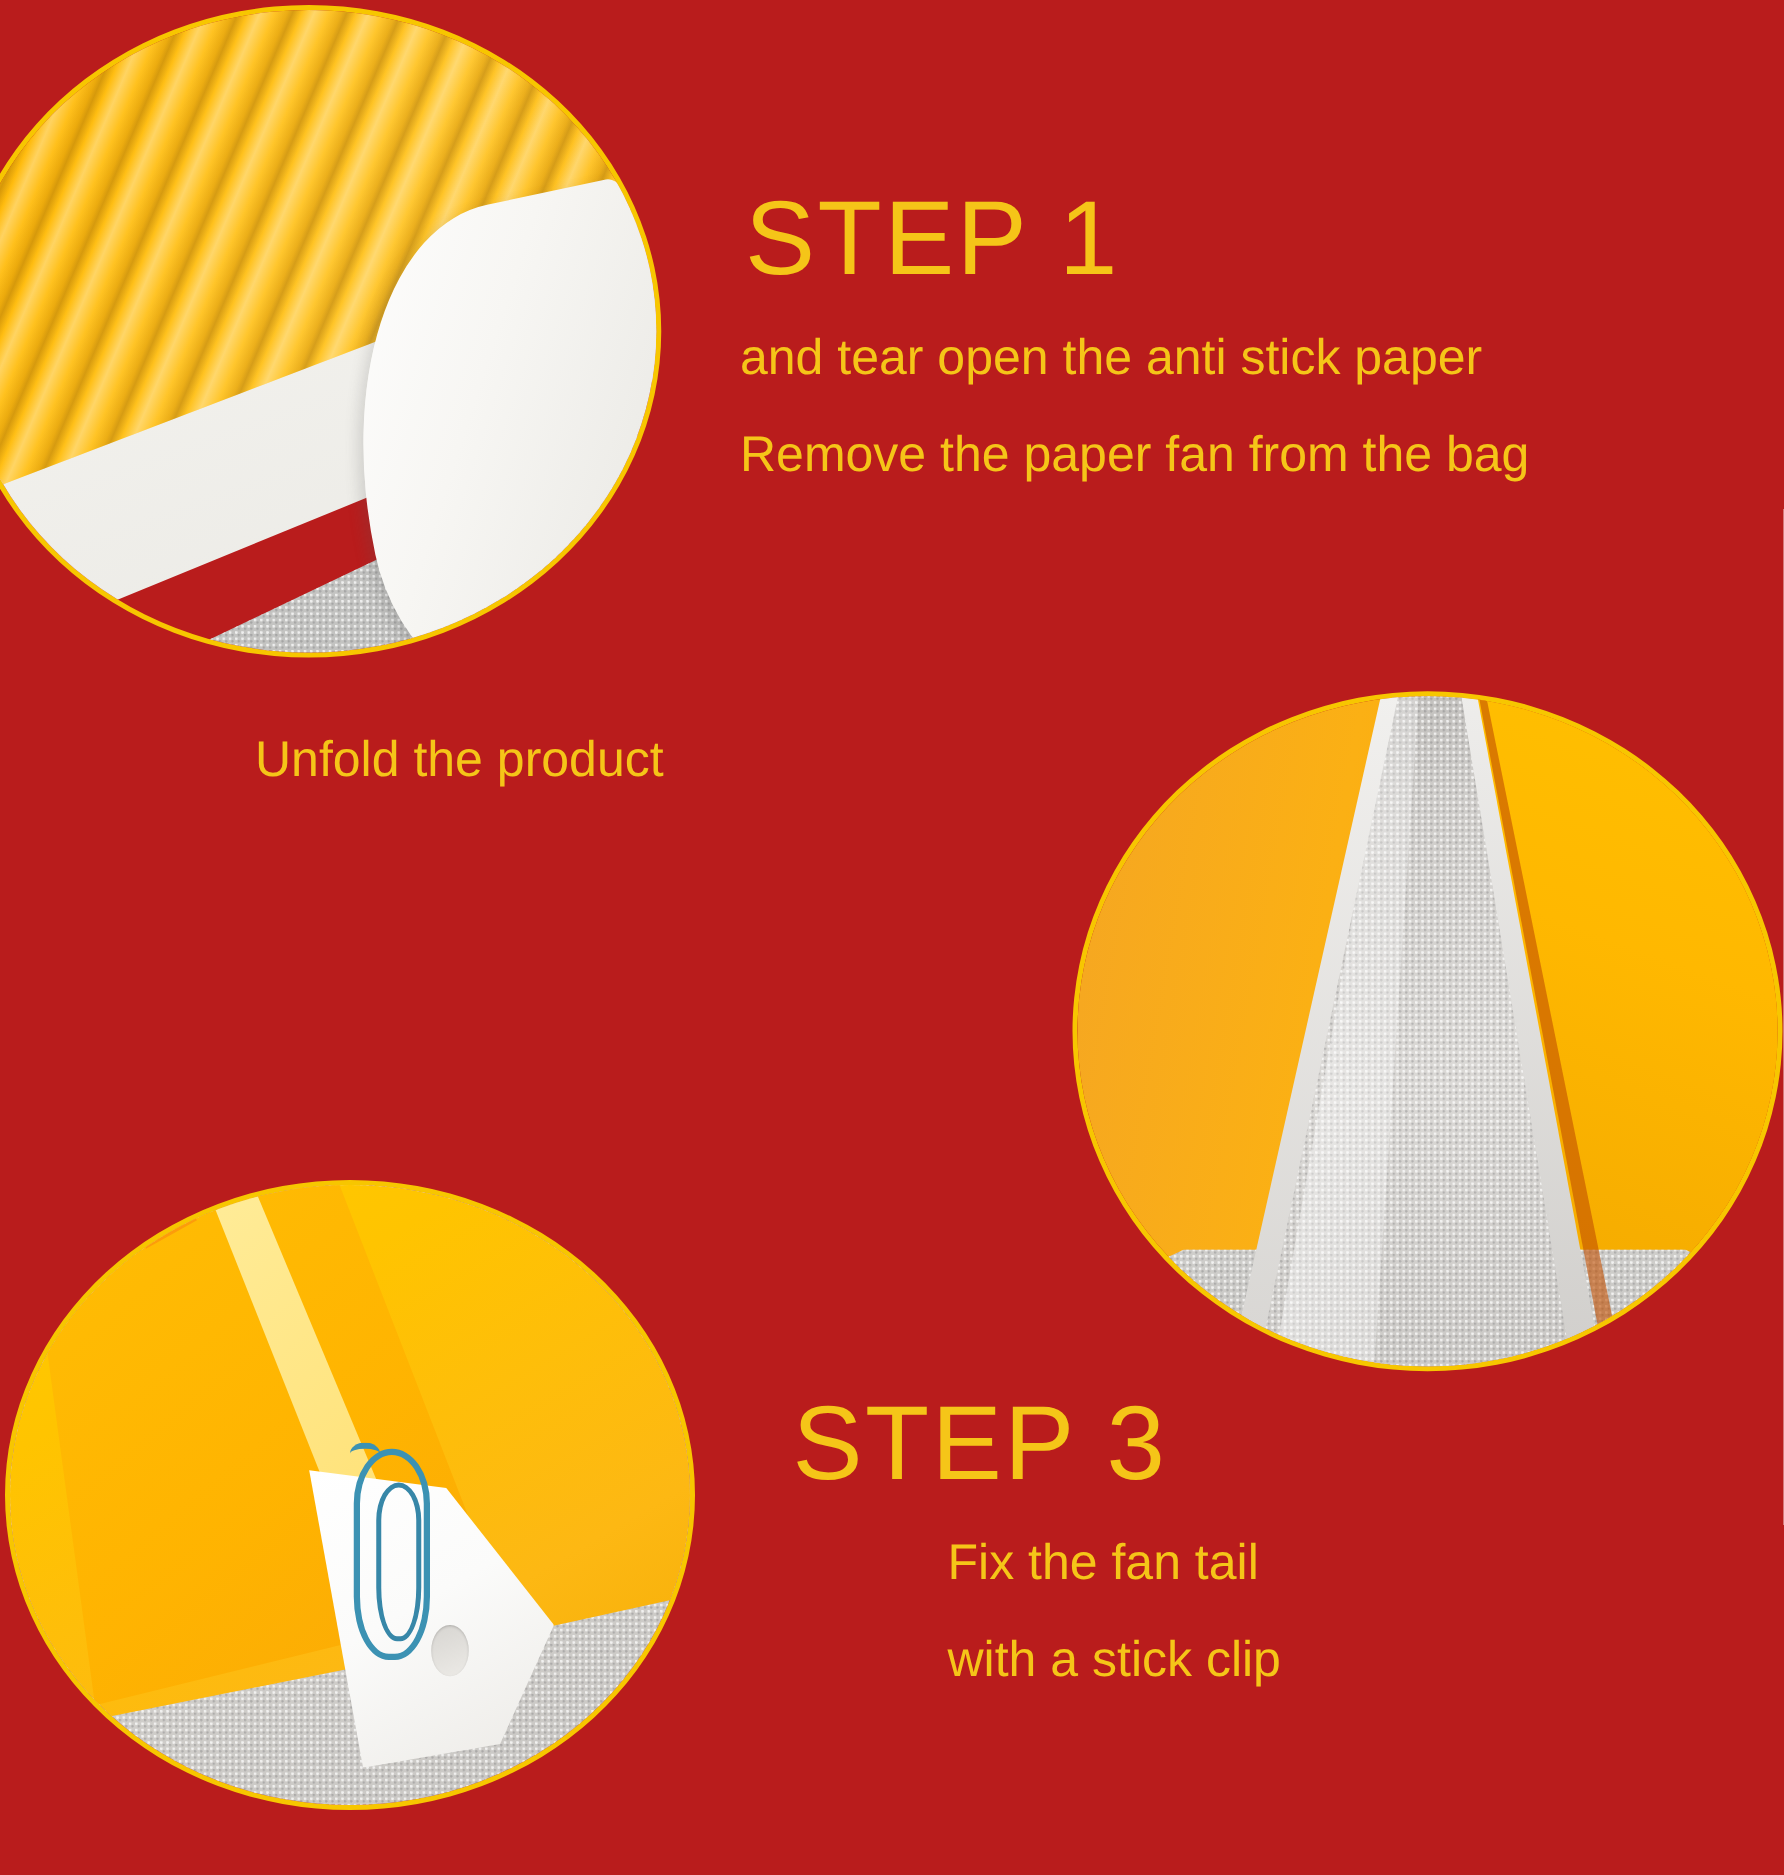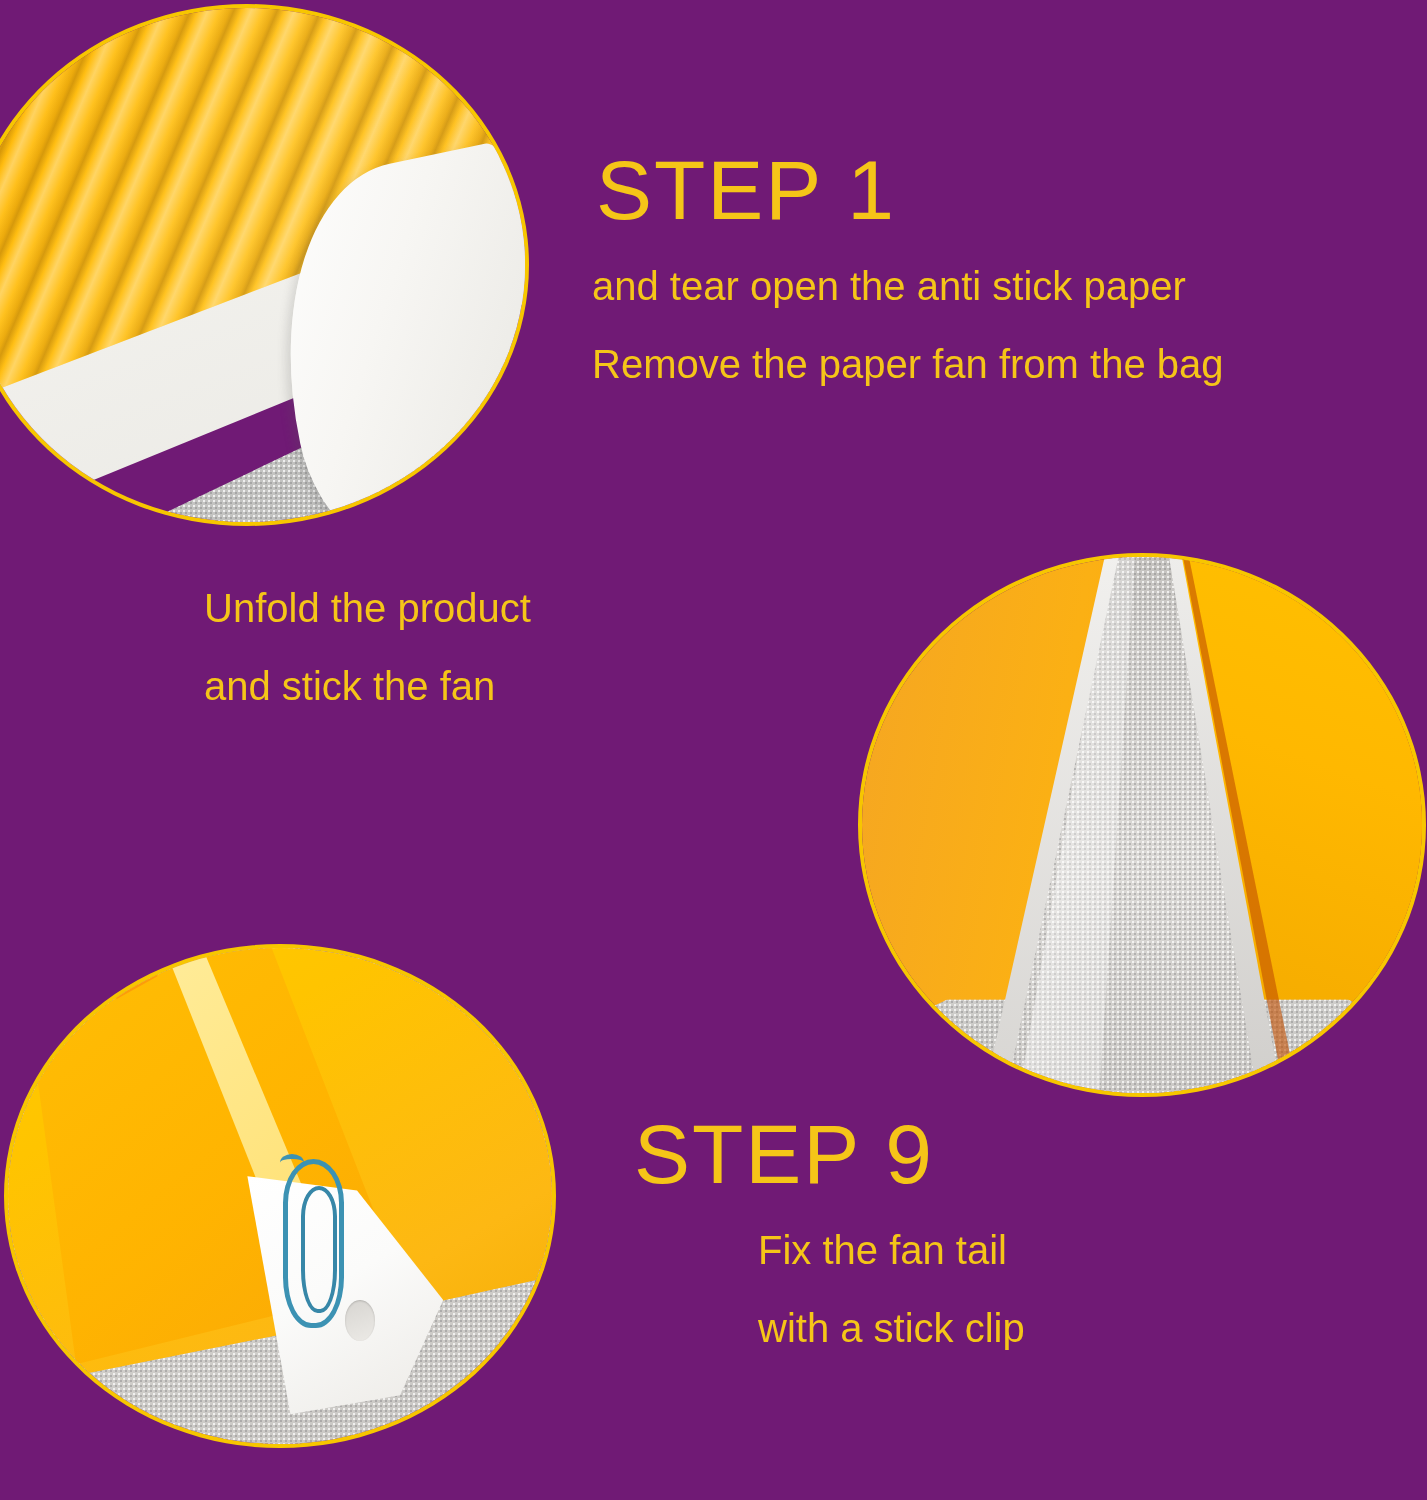--- a/index.html
+++ b/index.html
@@ -216,21 +216,21 @@
   #step2 .step-title { margin-left: 0px; }
   #step2 .step-line { margin-left: 128px; }
 
   #step3 { left: 634px; top: 1112px; text-align: left; }
   #step3 .step-title { margin-left: 0px; }
   #step3 .step-line { margin-left: 124px; }
 </style>
 </head>
 <body>
 
-<div id="page" style="background: #701a75;">
+<div id="page" style="background: #b91c1c;">
 
   <div class="photo-circle" id="circle1" style="border-color: rgb(247, 198, 0);">
     <div class="photo-inner">
       <div id="c1-gray">
         <div class="tex-dots"></div>
       </div>
       <div id="c1-whitestrip"></div>
       <div id="c1-yellow">
         <div class="tex-pleats"></div>
       </div>
@@ -239,21 +239,20 @@
   </div>
 
   <div class="step-block" id="step1">
     <div class="step-title" style="color: rgb(245, 197, 24);">STEP 1</div>
     <div class="step-line" style="color: rgb(245, 197, 24);">and tear open the anti stick paper</div>
     <div class="step-line" style="color: rgb(245, 197, 24);">Remove the paper fan from the bag</div>
   </div>
 
   <div class="step-block" id="step2">
     <div class="step-line" style="color: rgb(245, 197, 24);">Unfold the product</div>
-    <div class="step-line" style="color: rgb(245, 197, 24);">and stick the fan</div>
   </div>
 
   <div class="photo-circle" id="circle2" style="border-color: rgb(247, 198, 0);">
     <div class="photo-inner">
       <div id="c2-bgL"></div>
       <div id="c2-bgR"></div>
       <div id="c2-bottomfab">
         <div class="tex-dots"></div>
       </div>
       <div id="c2-darkseamL"></div>
@@ -278,18 +277,18 @@
       <div id="c3-foldEdge"></div>
       <div id="c3-tail"></div>
       <div id="c3-tailhole"></div>
       <div class="clip-wire" id="c3-clip-outer"></div>
       <div class="clip-wire" id="c3-clip-inner"></div>
       <div id="c3-clip-tip"></div>
     </div>
   </div>
 
   <div class="step-block" id="step3">
-    <div class="step-title" style="color: rgb(245, 197, 24);">STEP 9</div>
+    <div class="step-title" style="color: rgb(245, 197, 24);">STEP 3</div>
     <div class="step-line" style="color: rgb(245, 197, 24);">Fix the fan tail</div>
     <div class="step-line" style="color: rgb(245, 197, 24);">with a stick clip</div>
   </div>
 
 </div>
 
 </body></html>

